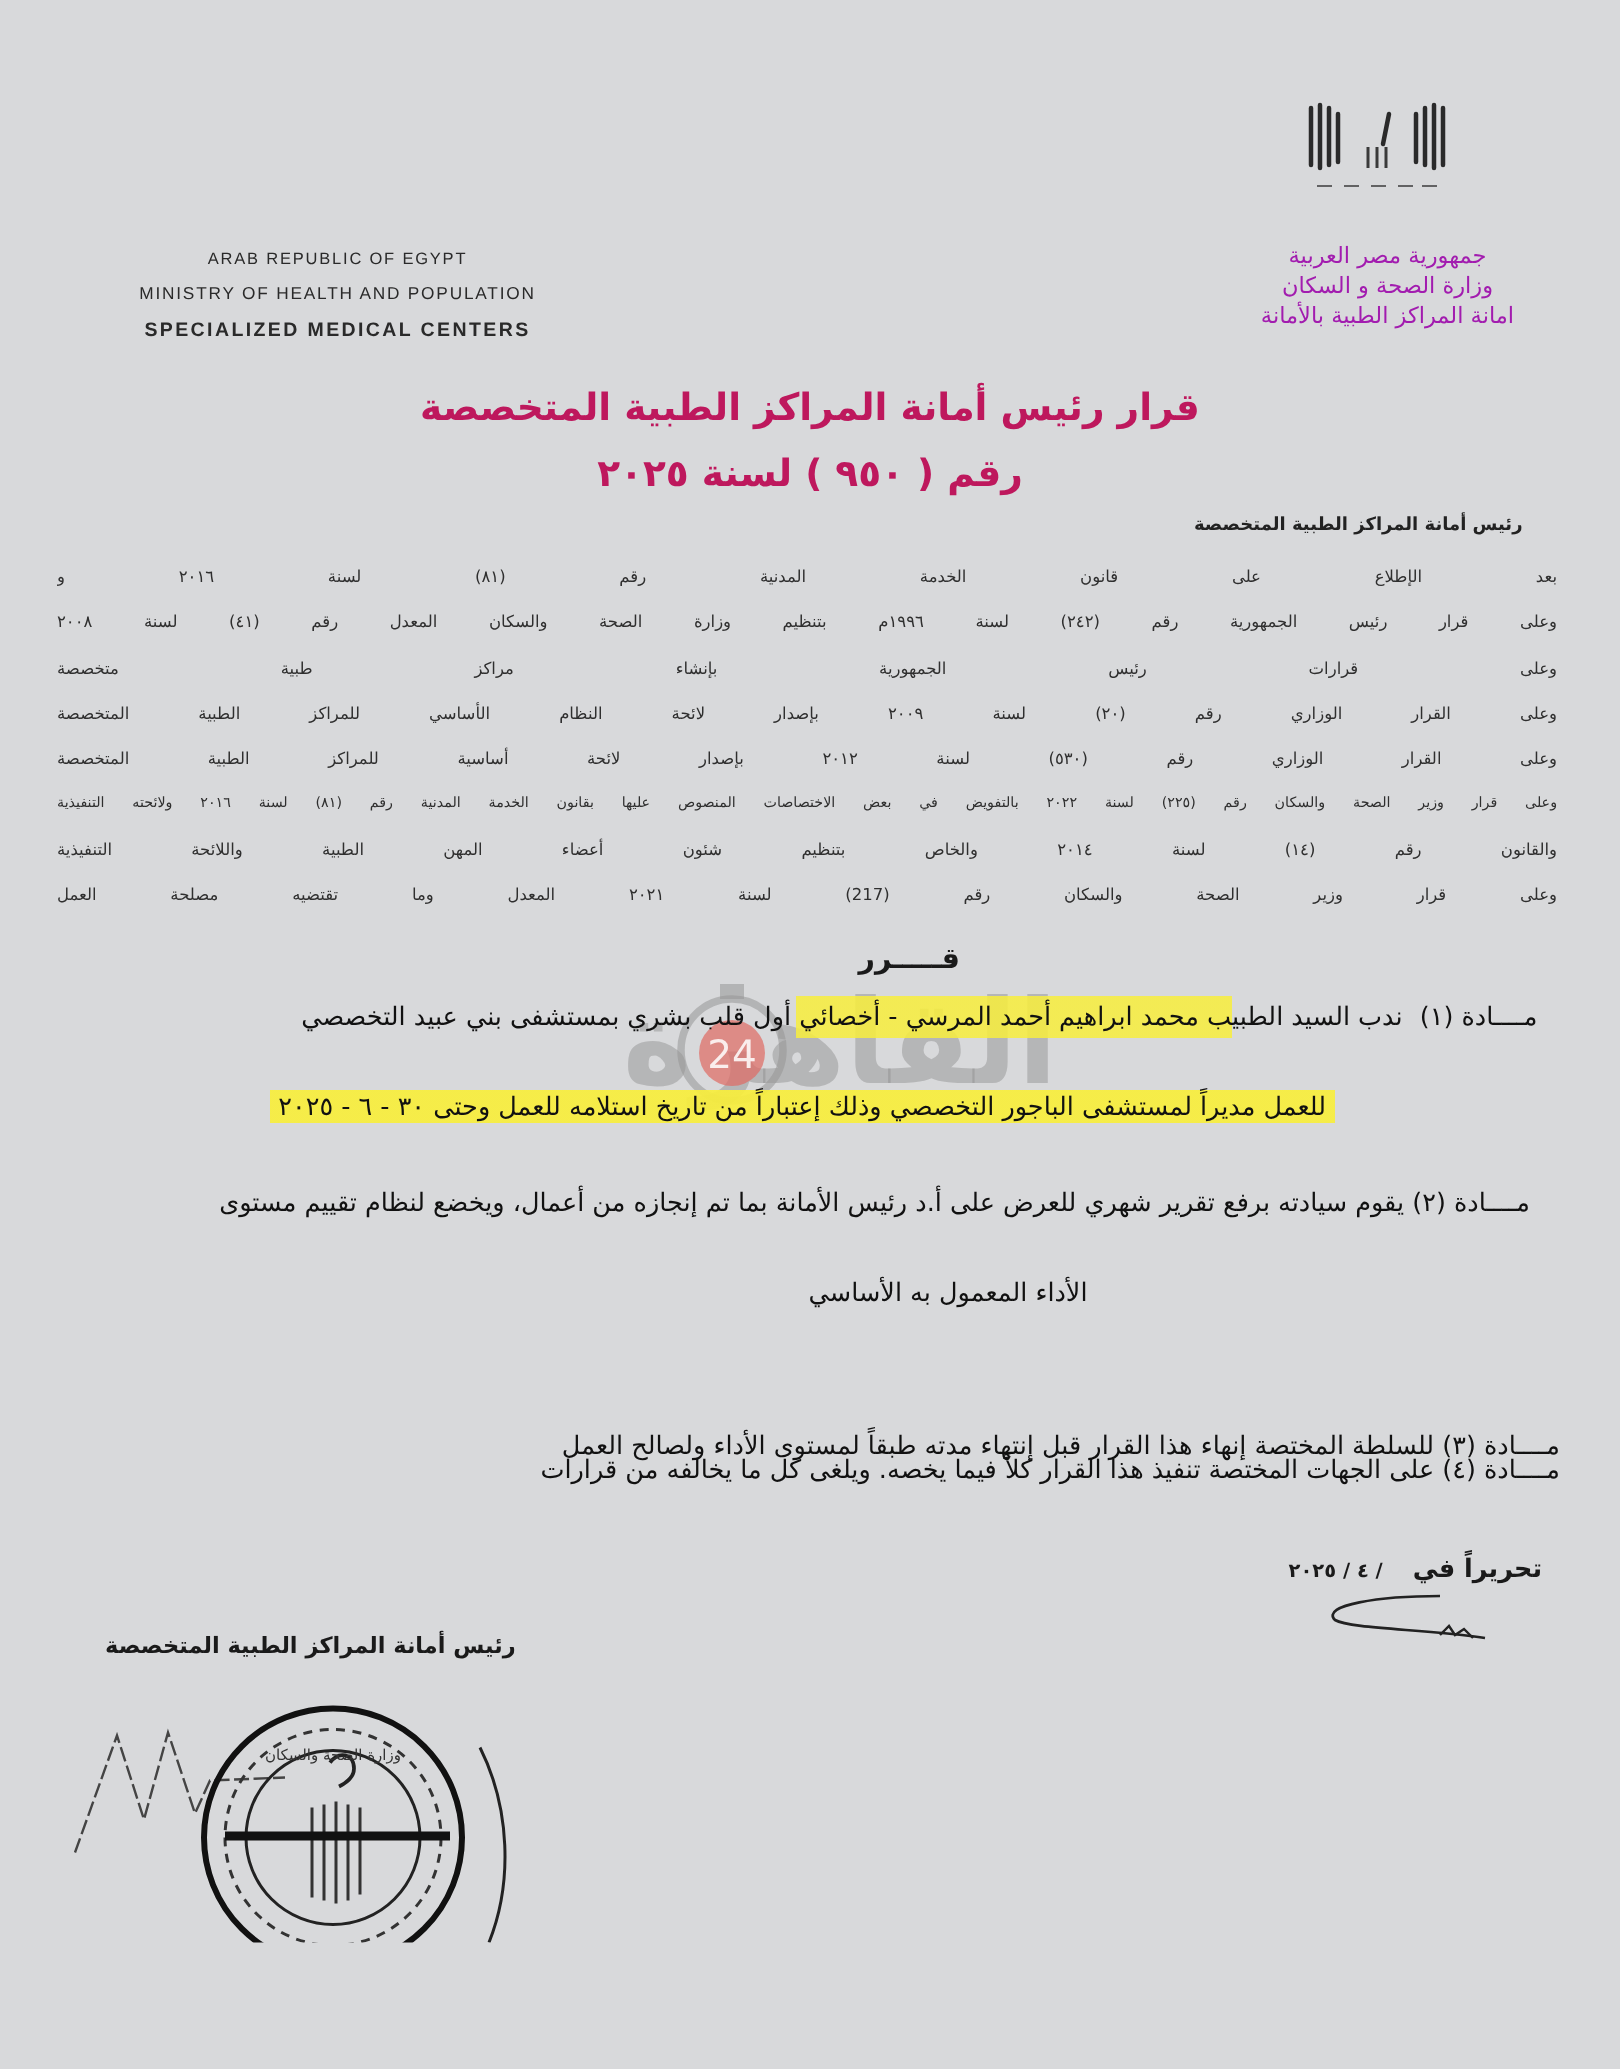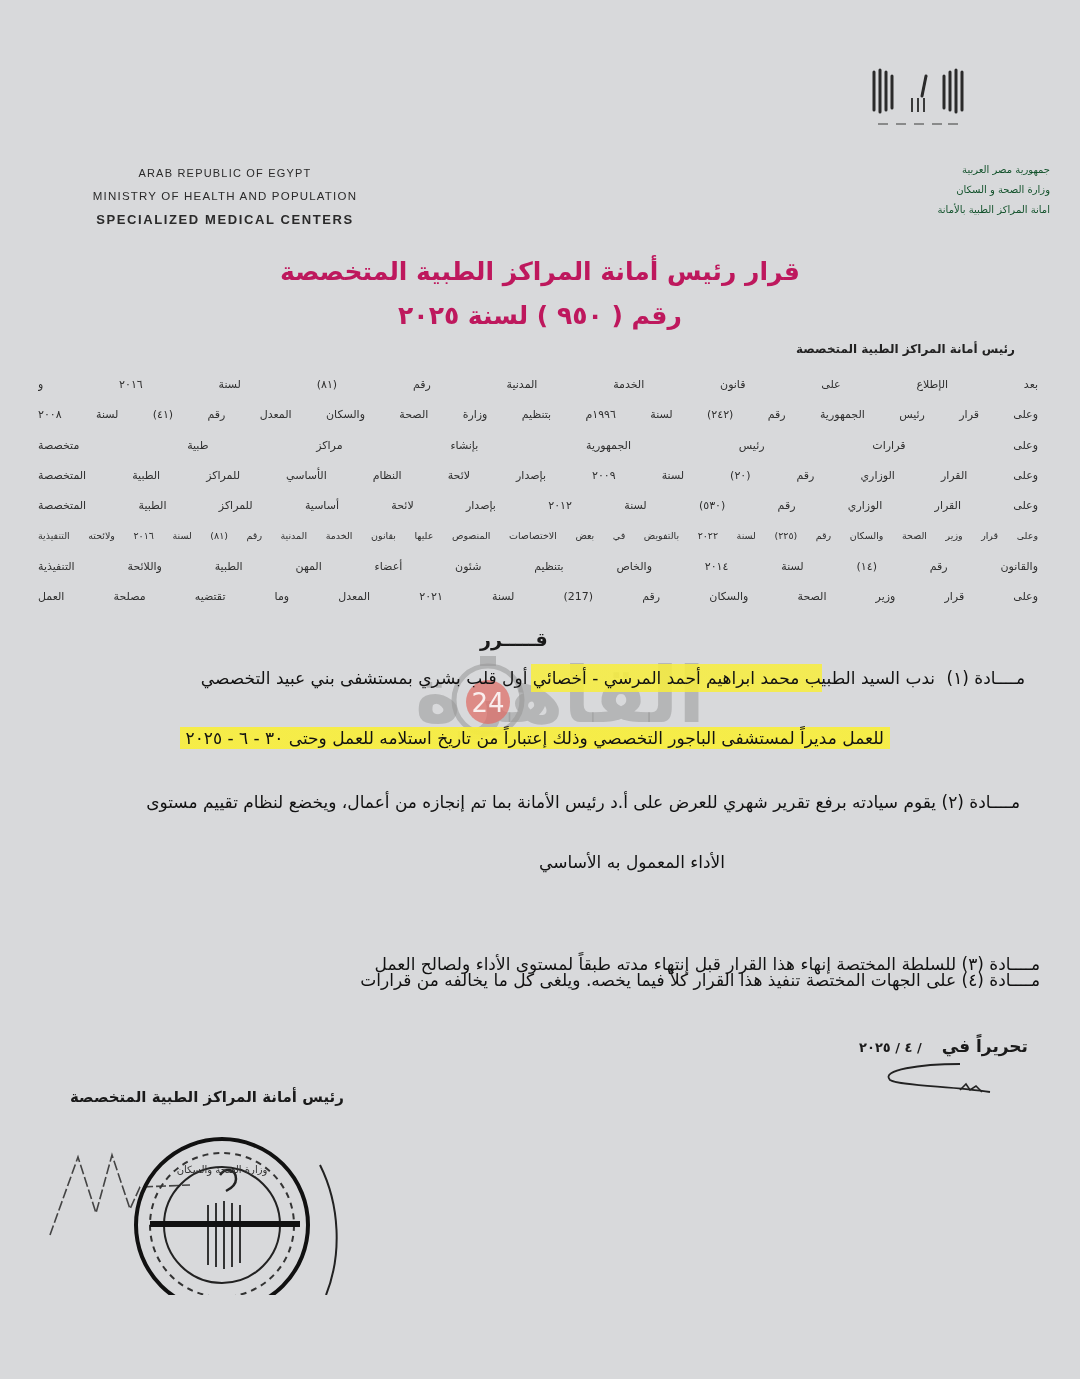--- a/index.html
+++ b/index.html
@@ -12,29 +12,29 @@
   }
   .page { position: absolute; inset: 0; }
   .abs { position: absolute; }
   .en-header { left: 60px; top: 162px; width: 330px; text-align: center; font-family: "Liberation Sans", sans-serif; color: #2a2a2a; }
   .en-header div { letter-spacing: 1.2px; line-height: 23px; }
   .en-l1 { font-size: 11px; }
   .en-l2 { font-size: 11.5px; }
   .en-l3 { font-size: 13px; font-weight: bold; letter-spacing: 1.6px !important; }
 
   .emblem { left: 868px; top: 66px; width: 100px; height: 70px; }
-  .ar-header { left: 800px; top: 160px; width: 250px; direction: rtl; font-size: 10px; line-height: 20px; color: #14532d; }
+  .ar-header { left: 800px; top: 160px; width: 250px; text-align: center; direction: rtl; font-size: 15px; line-height: 20px; color: #a21caf; }
 
   .title { left: 200px; top: 250px; width: 680px; text-align: center; direction: rtl; font-weight: bold; font-size: 25px; line-height: 44px; color: #be185d; }
 
   .preamble-head { right: 65px; top: 342px; direction: rtl; font-size: 12px; font-weight: bold; color: #222; }
   .preamble { left: 38px; top: 370px; width: 1000px; direction: rtl; }
   .pre-line { height: 30.3px; font-size: 11px; line-height: 30px; color: #2f2f2f; text-align: justify; text-align-last: justify; white-space: nowrap; overflow: hidden; letter-spacing: 2.2px; }
 
-  .decides { left: 480px; top: 628px; width: 160px; text-align: left; font-weight: bold; font-size: 19px; direction: rtl; }
+  .decides { left: 480px; top: 628px; width: 160px; text-align: right; font-weight: bold; font-size: 19px; direction: rtl; }
 
   .article { direction: rtl; font-weight: normal; font-size: 17px; color: #111; white-space: nowrap; }
   .art-label { letter-spacing: 4px; }
   .hl { background: linear-gradient(transparent 10%, rgba(248,238,60,0.92) 10%, rgba(248,238,60,0.92) 88%, transparent 88%); padding: 4px 6px; }
 
   .watermark { left: 410px; top: 640px; width: 300px; height: 110px; pointer-events: none; }
 
   .sign-date { right: 52px; top: 1036px; direction: rtl; font-weight: bold; font-size: 17px; margin-left: 46px; }
   .signatory { left: 70px; top: 1088px; direction: rtl; font-weight: bold; font-size: 15px; }
   .stamp { left: 30px; top: 1095px; width: 330px; height: 200px; }

